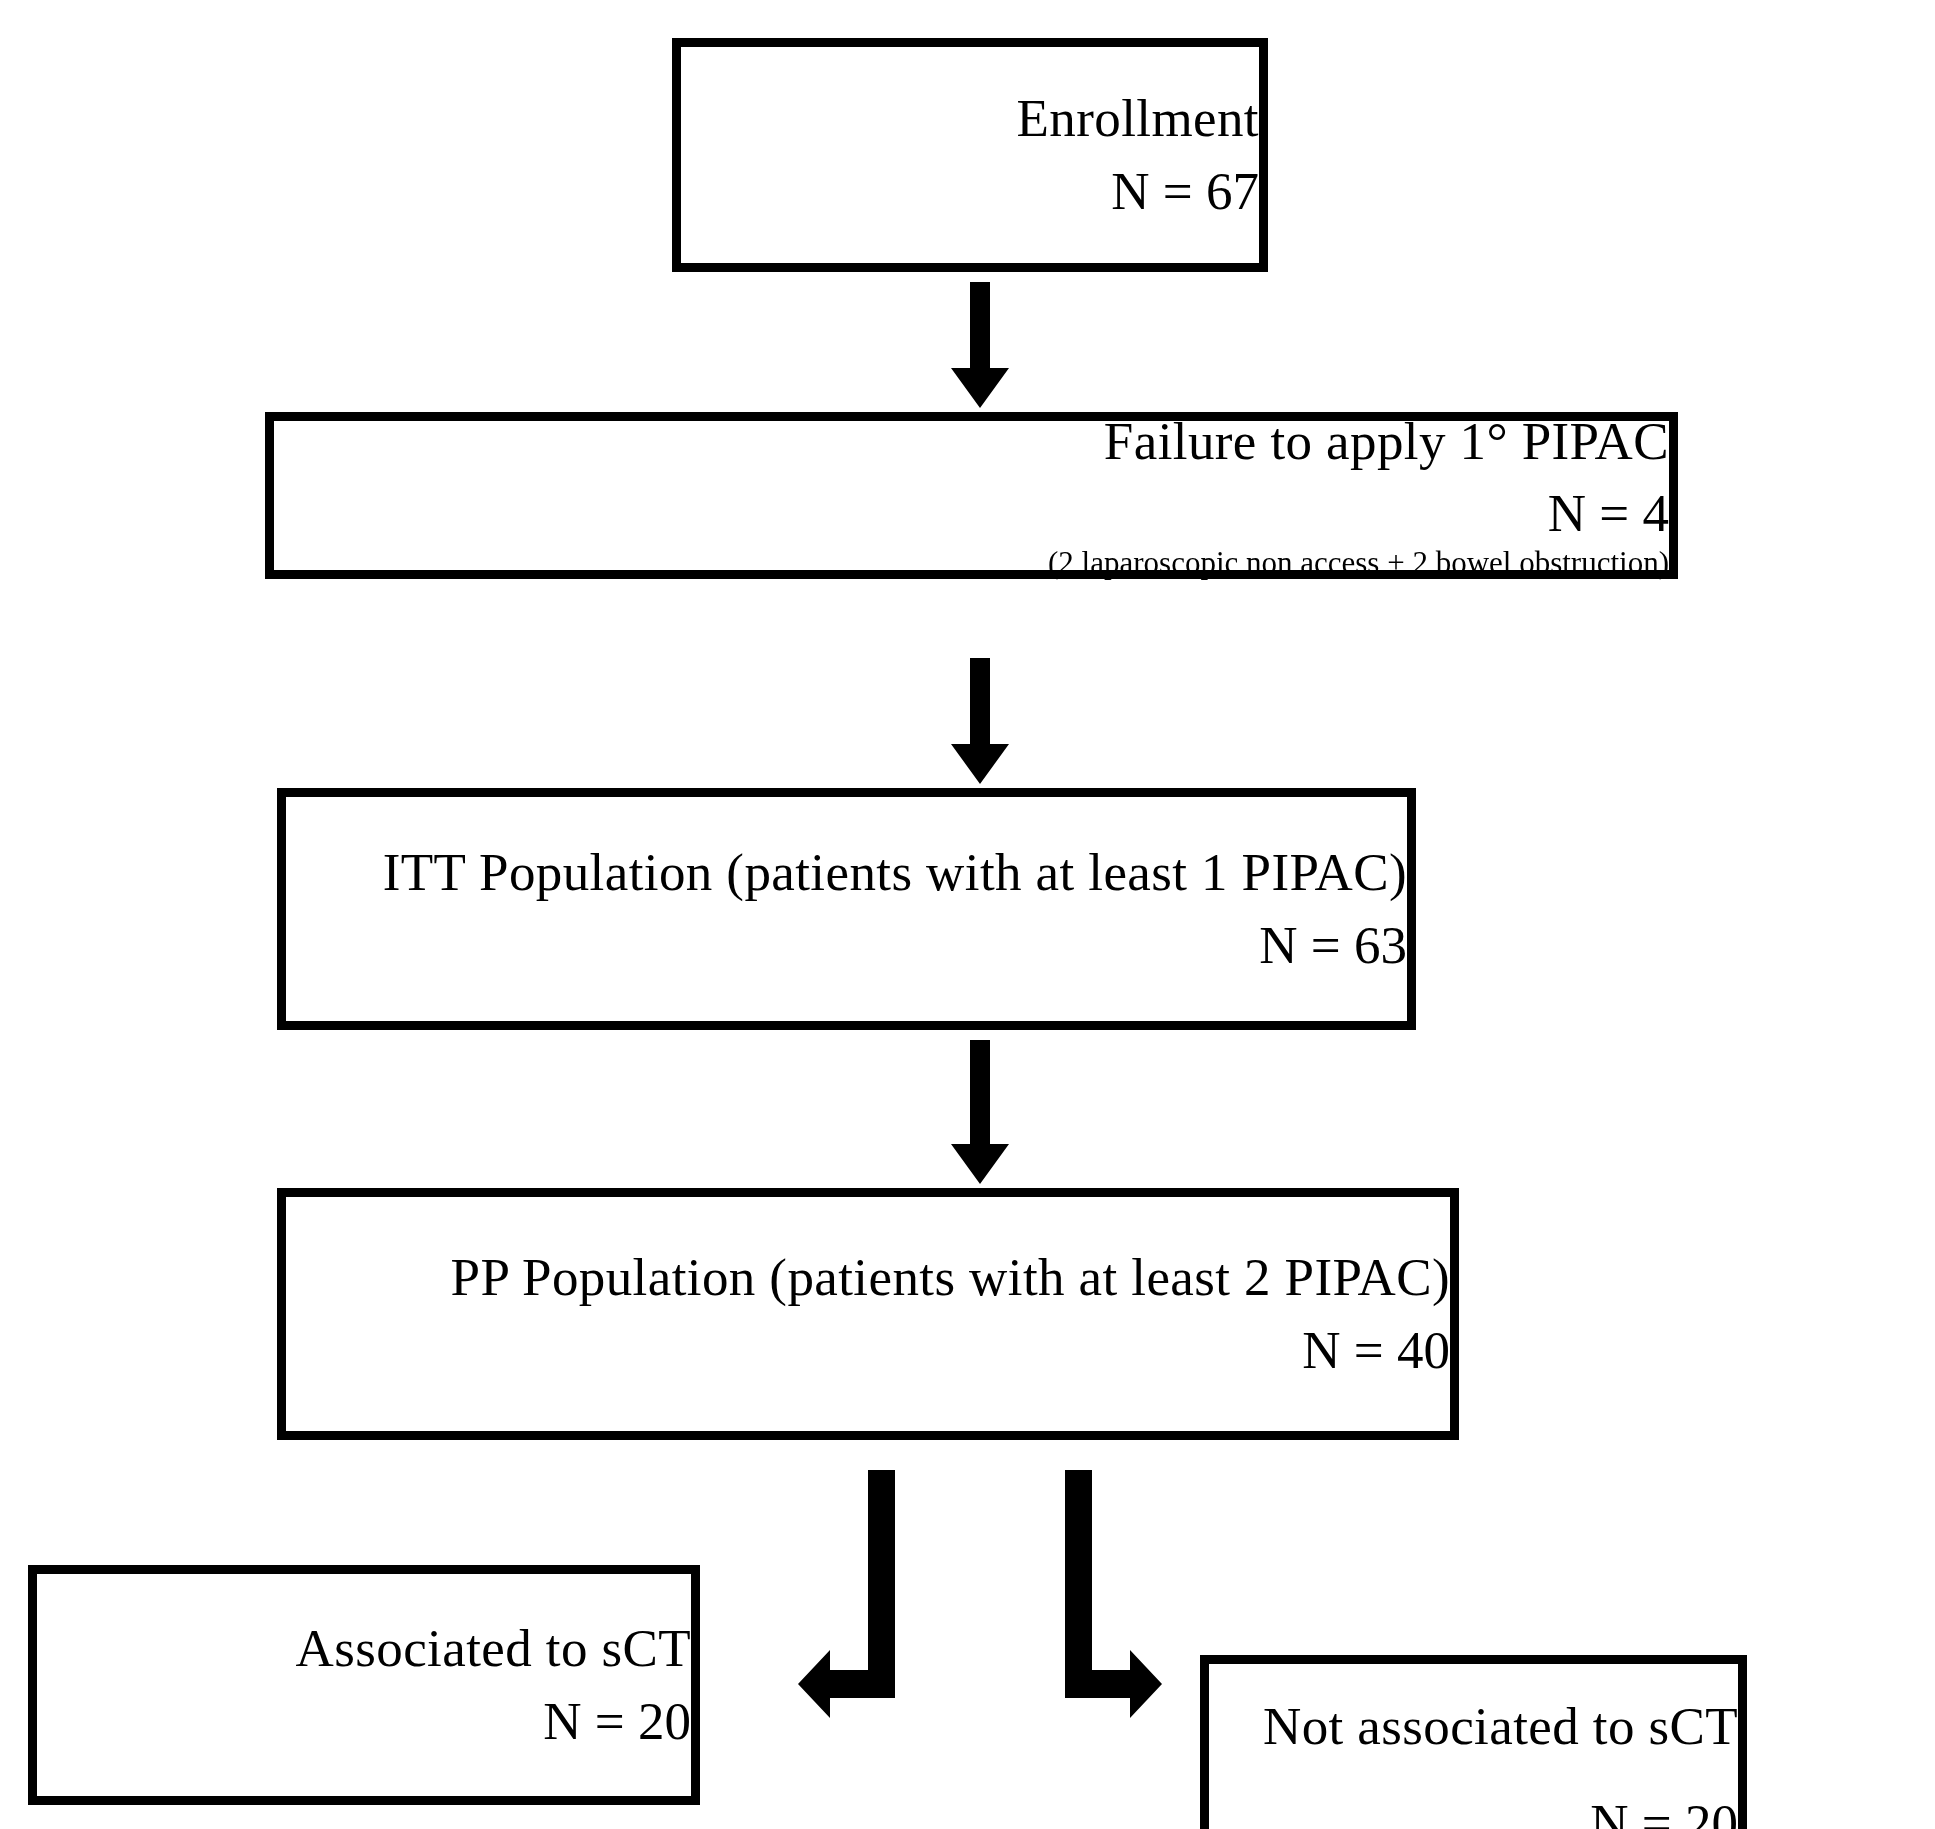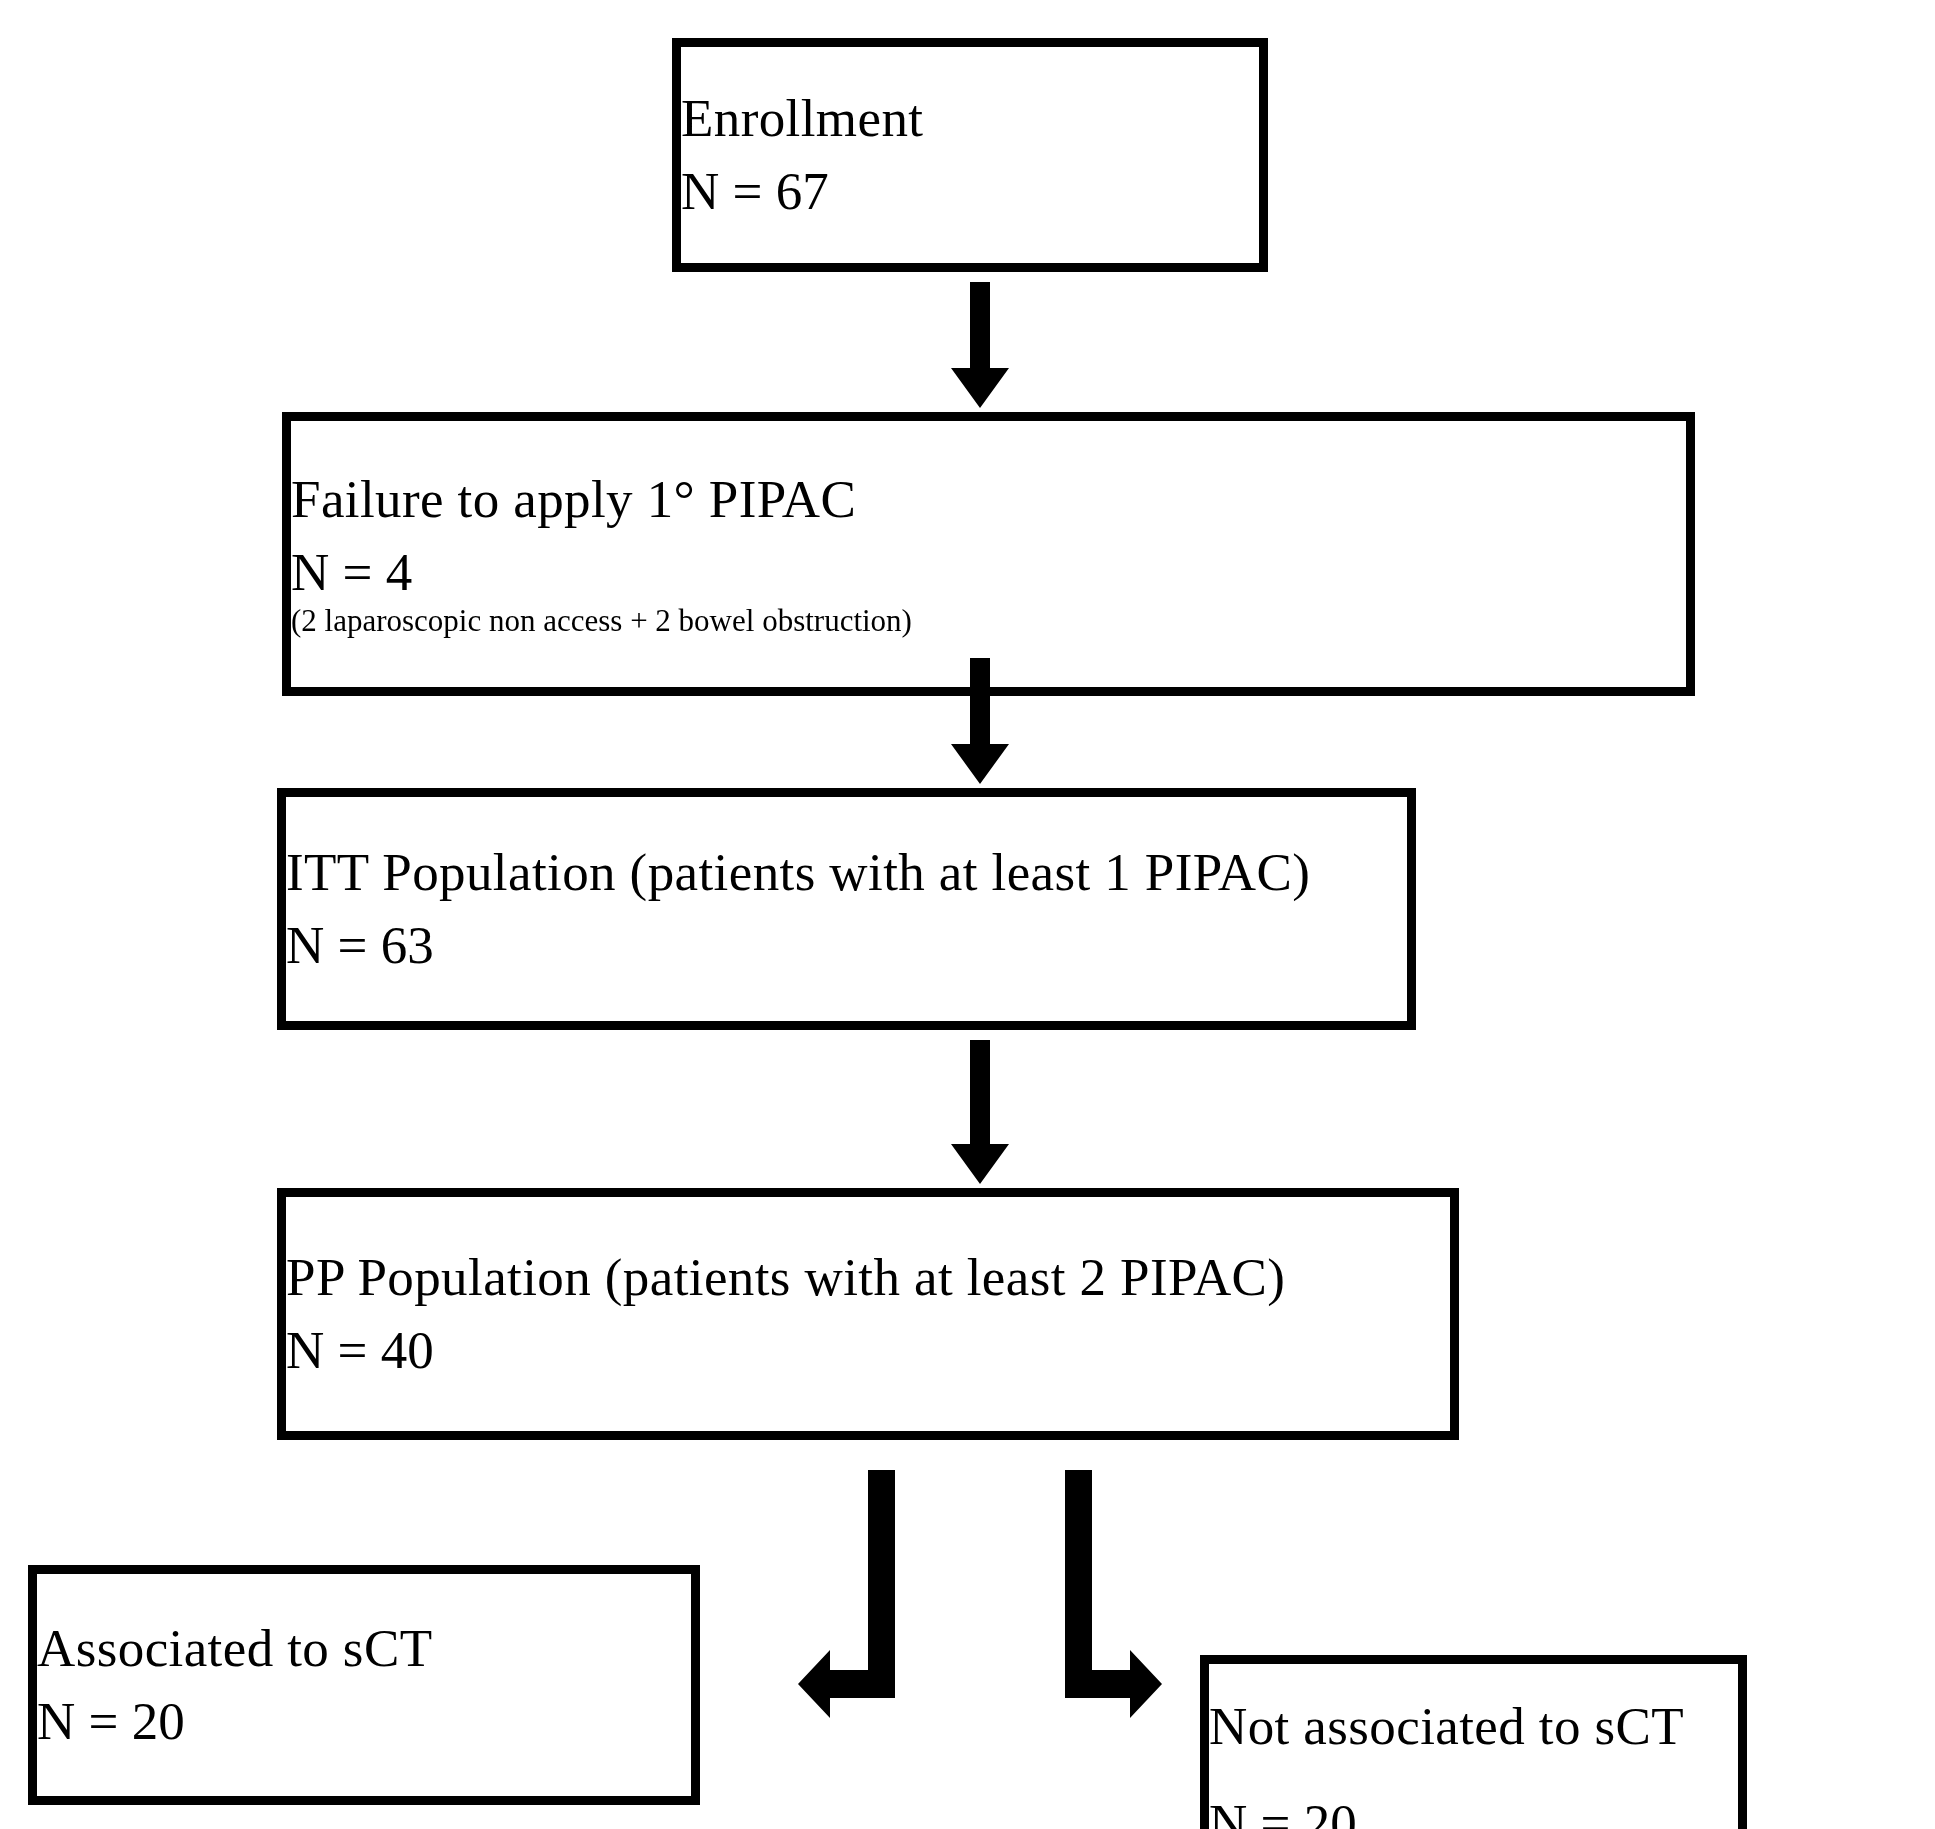--- a/index.html
+++ b/index.html
@@ -17,21 +17,21 @@
     color: #000000;
     overflow: hidden;
   }
   .node {
     position: absolute;
     box-sizing: border-box;
     border: 9px solid #000000;
     background: #ffffff;
     display: flex;
     flex-direction: column;
-    align-items: flex-start;
+    align-items: flex-end;
     justify-content: center;
     text-align: center;
     line-height: 1.18;
   }
   .line-main {
     display: block;
     font-size: 53px;
     white-space: nowrap;
     letter-spacing: 0.4px;
   }
@@ -43,21 +43,21 @@
   }
   .line-note {
     display: block;
     font-size: 31px;
     white-space: nowrap;
     margin-top: 0;
   }
 
   
   #node-enrollment      { left: 672px;  top: 38px;   width: 596px;  height: 234px; }
-  #node-failure         { left: 282px;  top: 412px;  width: 1413px; height: 284px; }
+  #node-failure         { left: 265px;  top: 412px;  width: 1413px; height: 167px; }
   #node-itt             { left: 277px;  top: 788px;  width: 1139px; height: 242px; }
   #node-pp              { left: 277px;  top: 1188px; width: 1182px; height: 252px; }
   #node-associated      { left: 28px;   top: 1565px; width: 672px;  height: 240px; }
   #node-not-associated  { left: 1200px; top: 1655px; width: 547px;  height: 240px; gap: 24px; }
 
   
   .connector {
     position: absolute;
   }
   #arrow-enrollment-to-failure { left: 930px; top: 282px;  width: 100px; height: 126px; }

